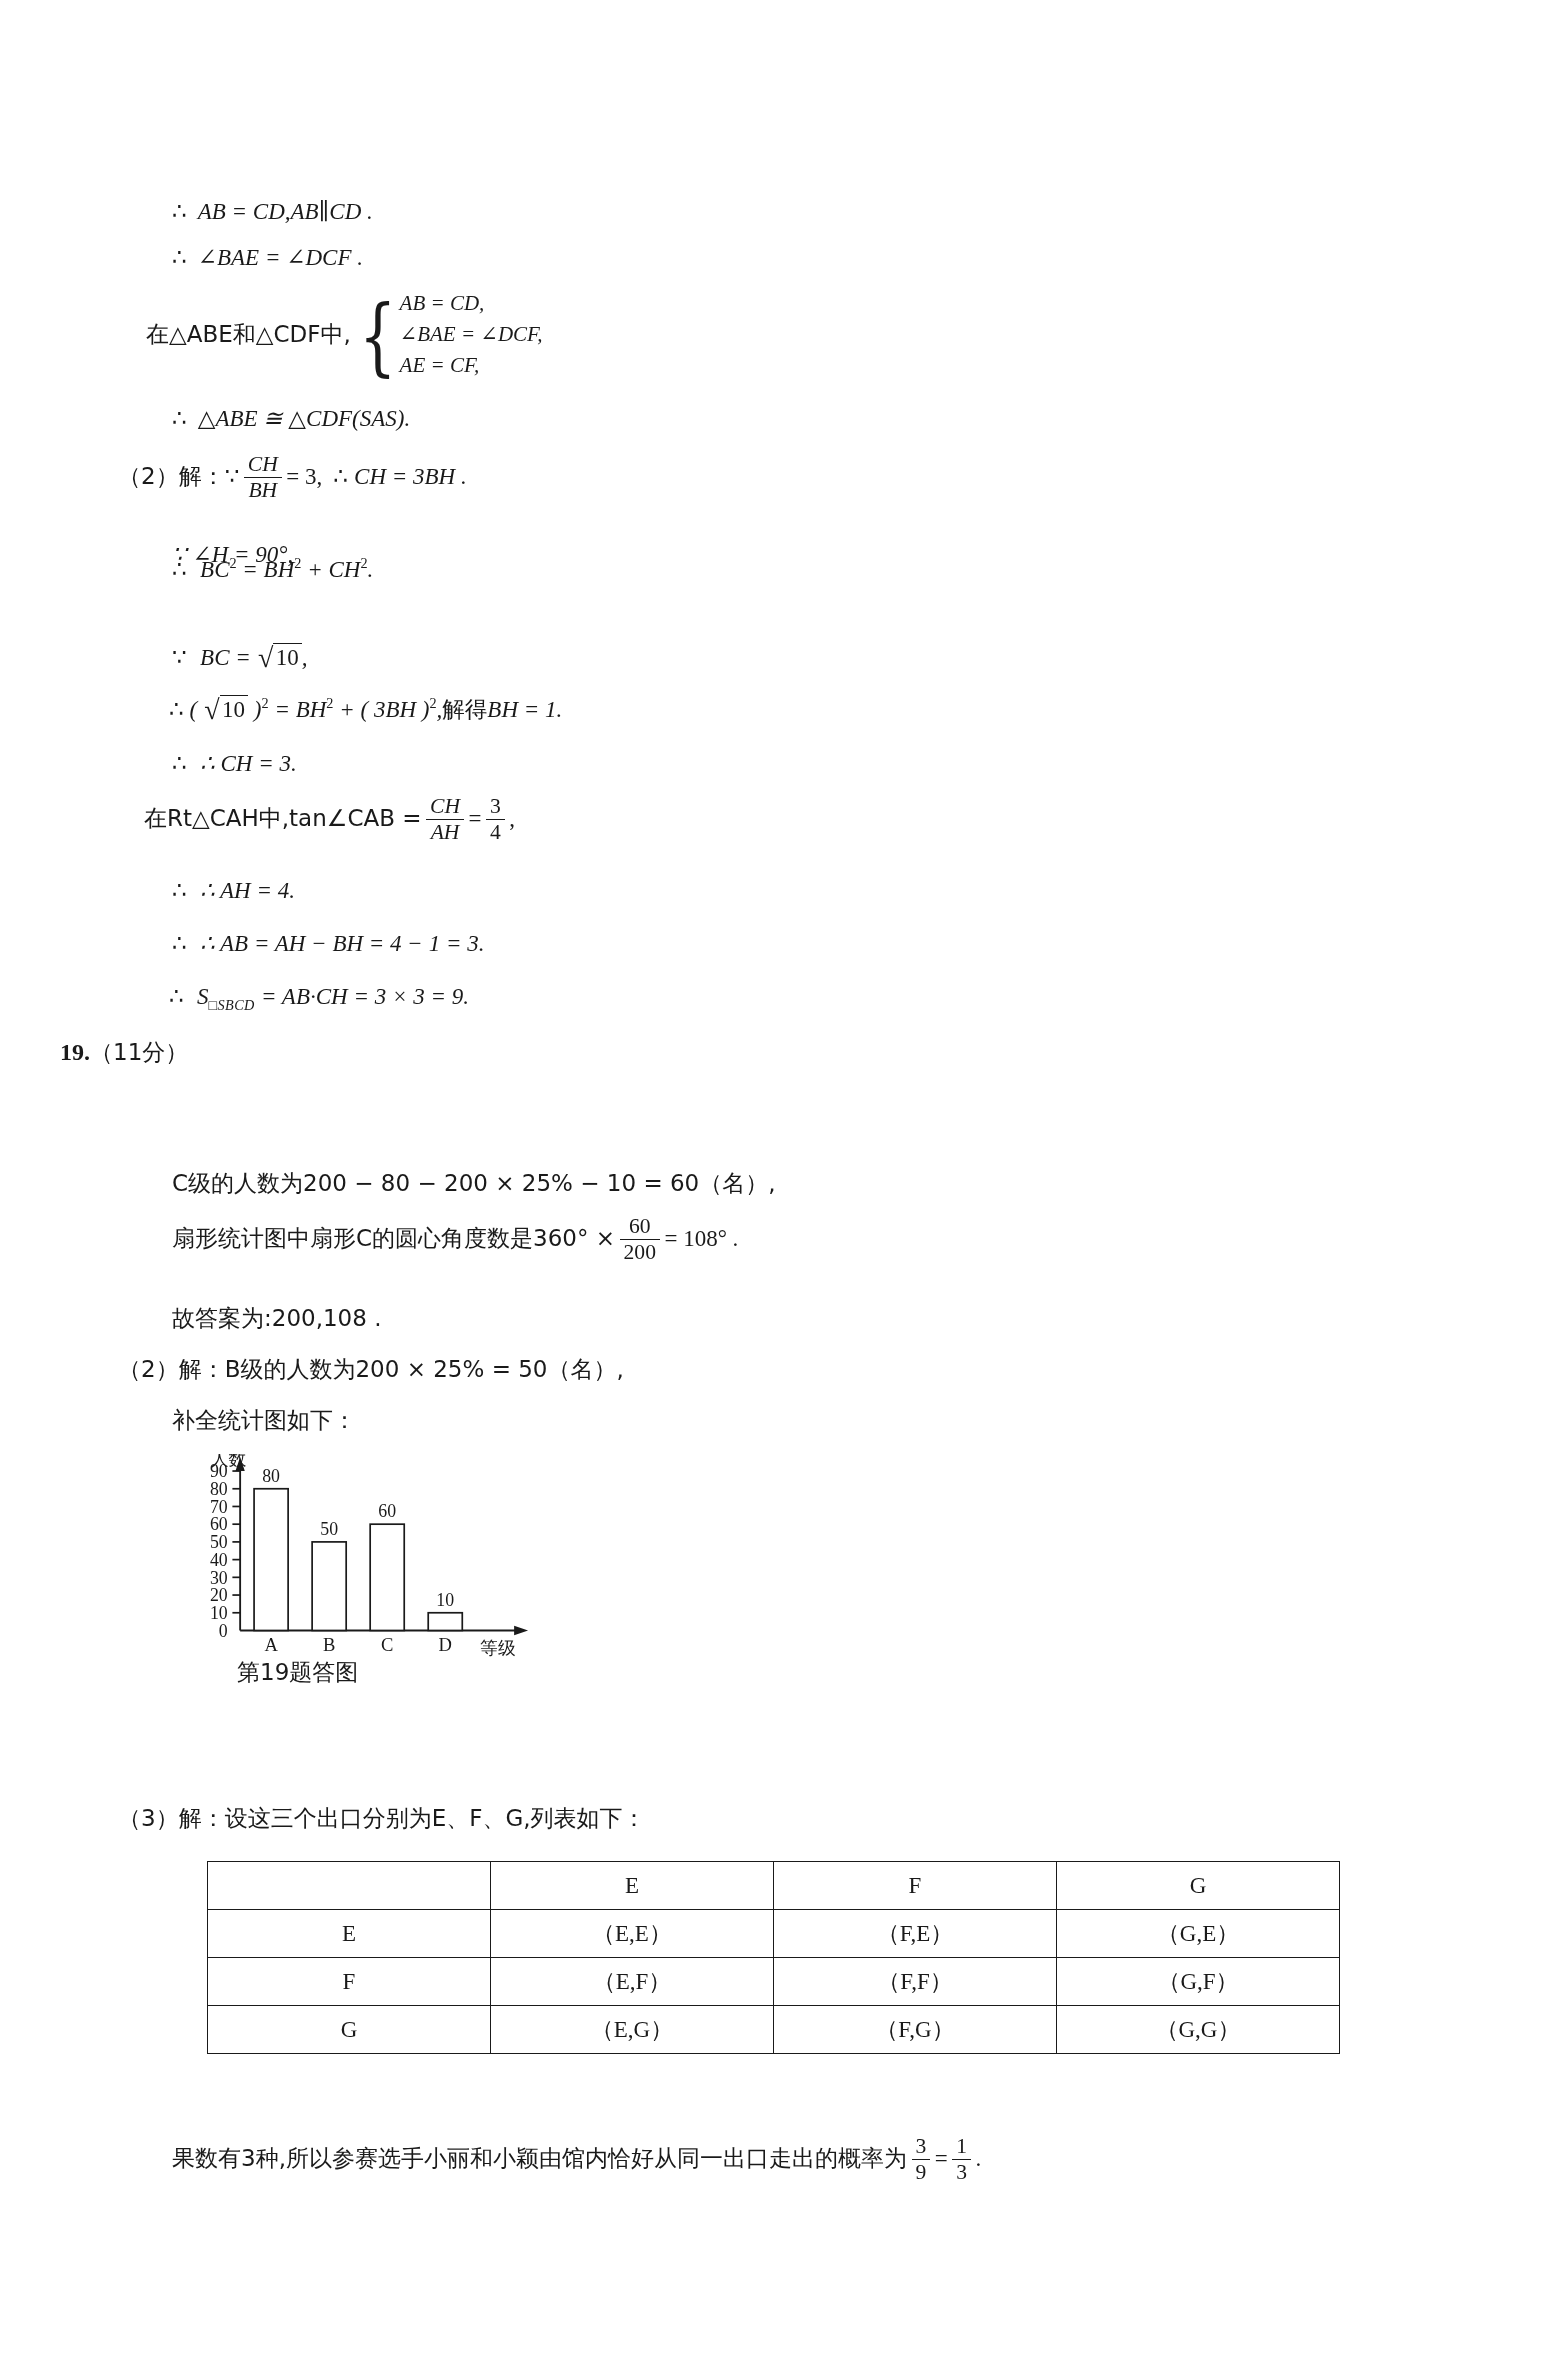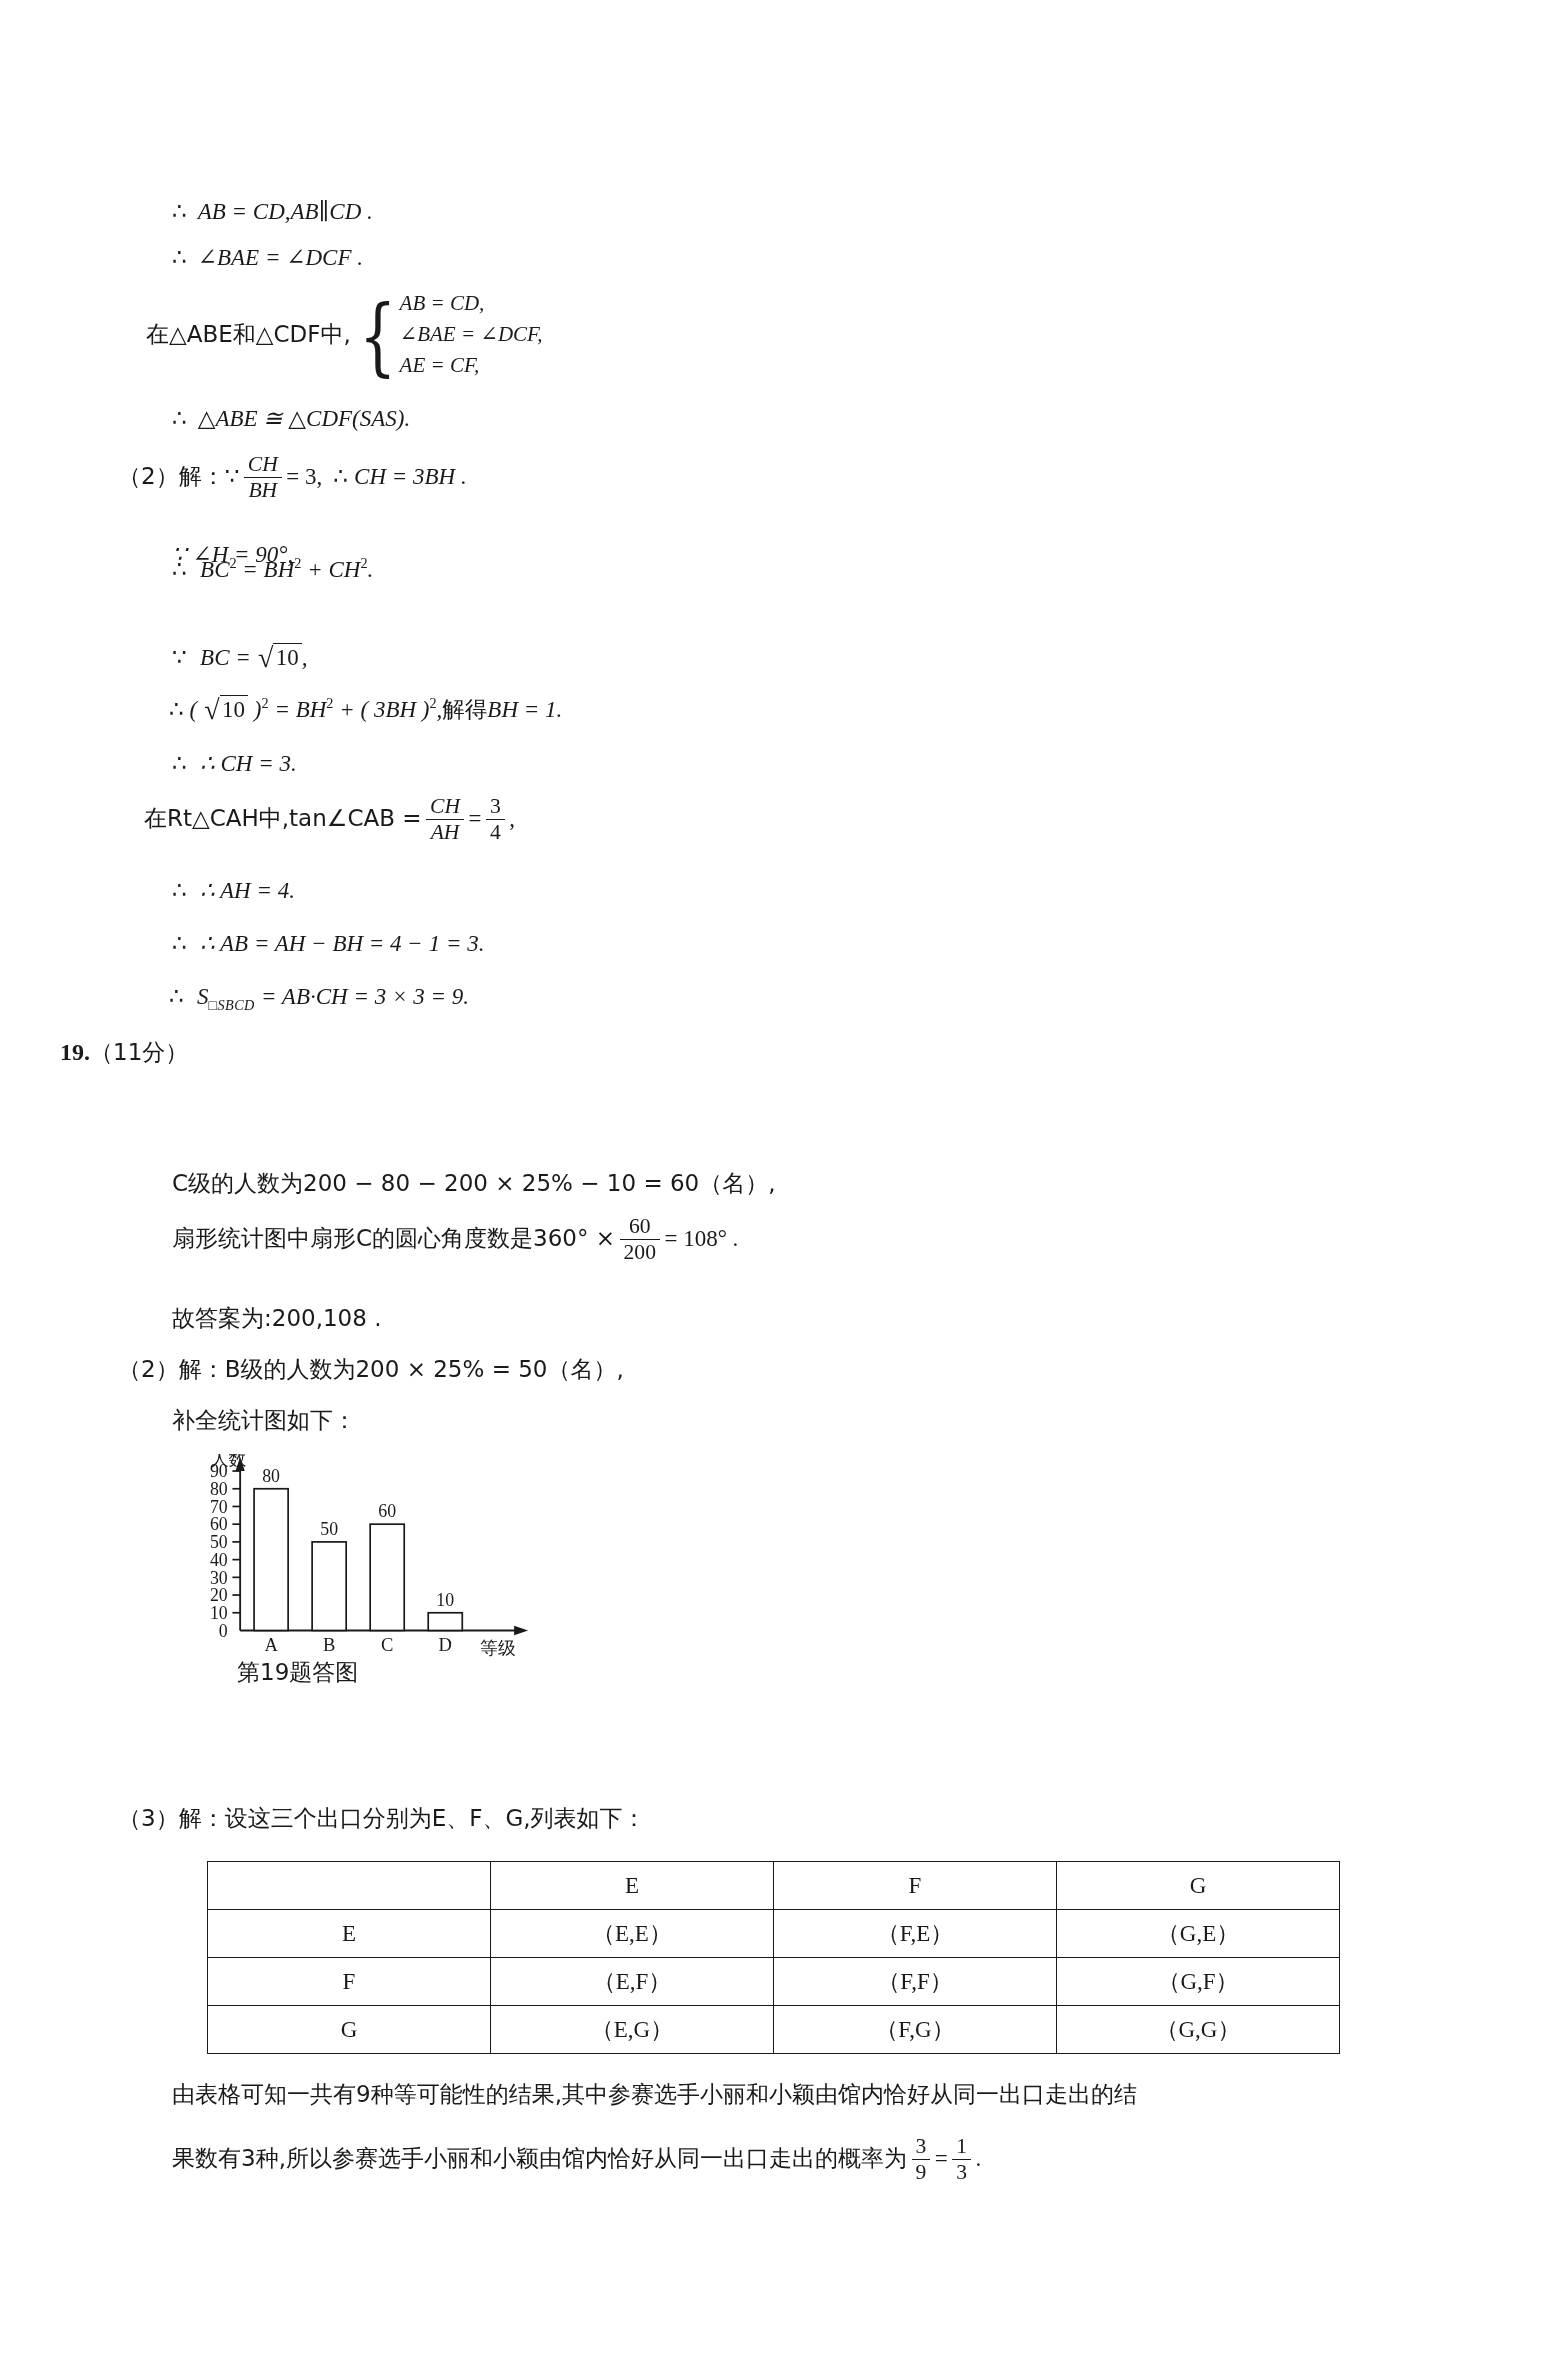--- a/index.html
+++ b/index.html
@@ -274,23 +274,20 @@
         </tr>
         <tr>
           <td>G</td>
           <td>（E,G）</td>
           <td>（F,G）</td>
           <td>（G,G）</td>
         </tr>
       </tbody>
   </table>
 
-  <div class="abs ln" style="left:172px; top:2083px;">
-    <span class="cjk" style="font-size:23px;">由表格可知一共有9种等可能性的结果,其中参赛选手小丽和小颖由馆内恰好从同一出口走出的结</span>
-  </div>
 
   <div class="abs ln" style="left:172px; top:2137px;">
     <span class="cjk" style="font-size:23px;">果数有3种,所以参赛选手小丽和小颖由馆内恰好从同一出口走出的概率为</span><span class="frac"><span class="num mr">3</span><span class="den mr">9</span></span><span class="mr">=</span><span class="frac"><span class="num mr">1</span><span class="den mr">3</span></span><span class="mr">.</span>
   </div>
 
 
 </div>
 
 
 </body></html>

